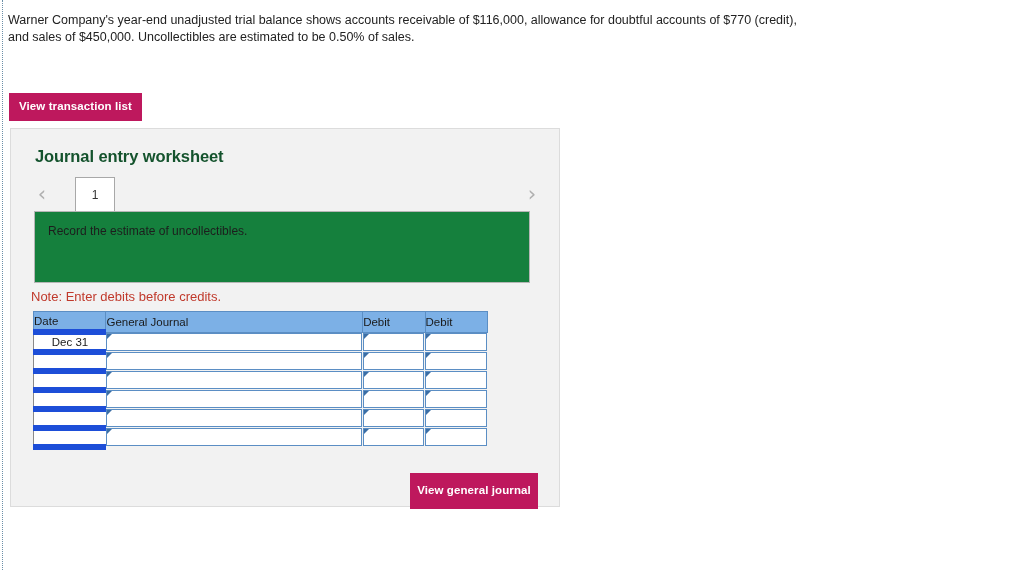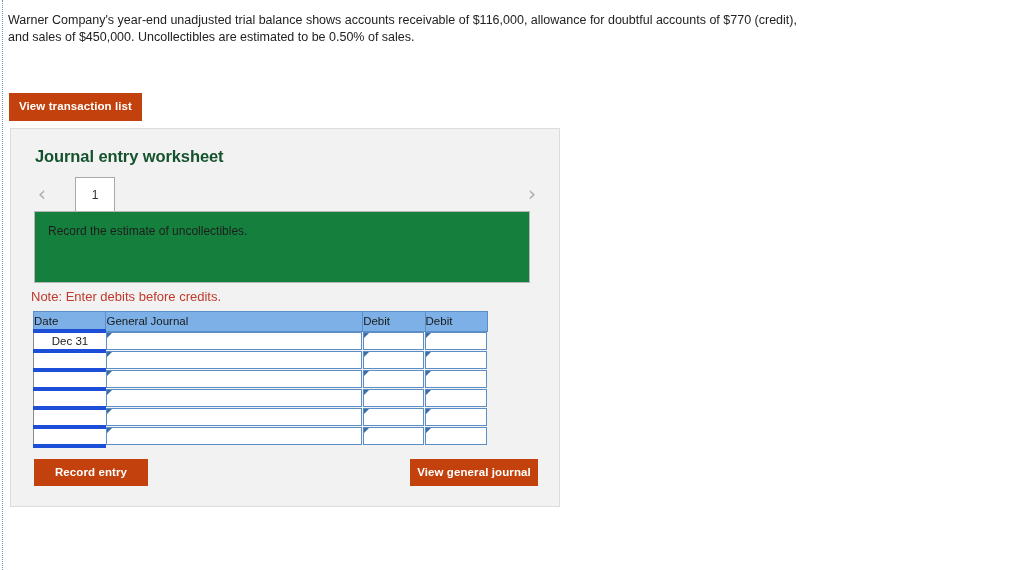--- a/index.html
+++ b/index.html
@@ -39,21 +39,21 @@
     font-size: 12.5px;
     line-height: 17px;
     color: #222222;
   }
   .problem p.second {
     margin-top: 17px;
   }
 
   
   .btn {
-    background: #c2410c;
+    background: #be185d;
     color: #ffffff;
     border: none;
     font-family: "Liberation Sans", sans-serif;
     font-size: 11.5px;
     font-weight: bold;
     letter-spacing: 0.1px;
     text-align: center;
     cursor: pointer;
     padding: 0;
     line-height: 1;
@@ -175,21 +175,21 @@
     font-size: 11.5px;
     font-weight: normal;
     color: #1a1a1a;
     height: 17px;
     padding: 0;
     text-align: left;
   }
   .jtable td {
     padding: 0;
     height: 19px;
-    border: 4px solid #1d4ed8;
+    border: 6px solid #1d4ed8;
     background: #ffffff;
     box-sizing: border-box;
   }
   .col-date    { width: 72px; }
   .col-journal { width: 255px; }
   .col-debit   { width: 62px; }
   .col-credit  { width: 62px; }
 
   td.date-cell {
     text-align: center;
@@ -234,23 +234,23 @@
   #clear-entry {
     position: absolute;
     left: 171px;
     top: 330px;
     width: 114px;
     height: 27px;
   }
   #view-general-journal {
     position: absolute;
     left: 399px;
-    top: 330px;
+    top: 344px;
     width: 128px;
-    height: 27px;
+    height: 36px;
   }
 </style>
 </head>
 <body>
 
 <div class="page-edge"></div>
 
 <div class="problem">
   <p>Warner Company's year-end unadjusted trial balance shows accounts receivable of $116,000, allowance for doubtful accounts of $770 (credit), and sales of $450,000. Uncollectibles are estimated to be 0.50% of sales.</p>
 </div>
@@ -357,16 +357,15 @@
         <td class="input-cell">
             <div class="cellbox"></div>
           </td>
         <td class="input-cell">
             <div class="cellbox"></div>
           </td>
       </tr>
     </tbody>
   </table>
 
-  <button class="btn" id="record-entry">Record entry</button>
   <button class="btn" id="view-general-journal">View general journal</button>
 
 </div>
 
 </body></html>

